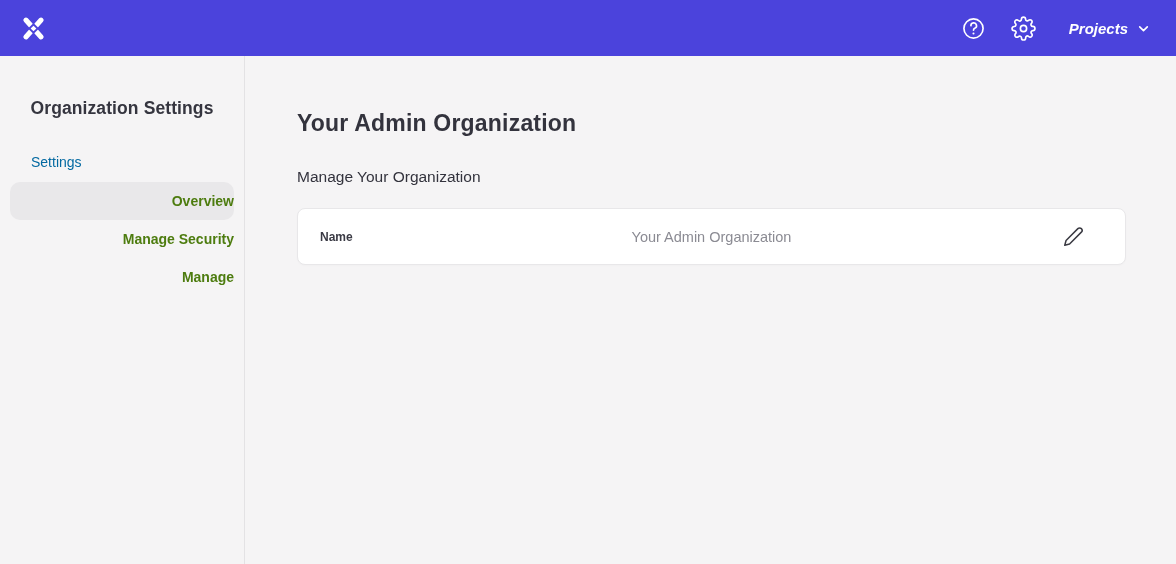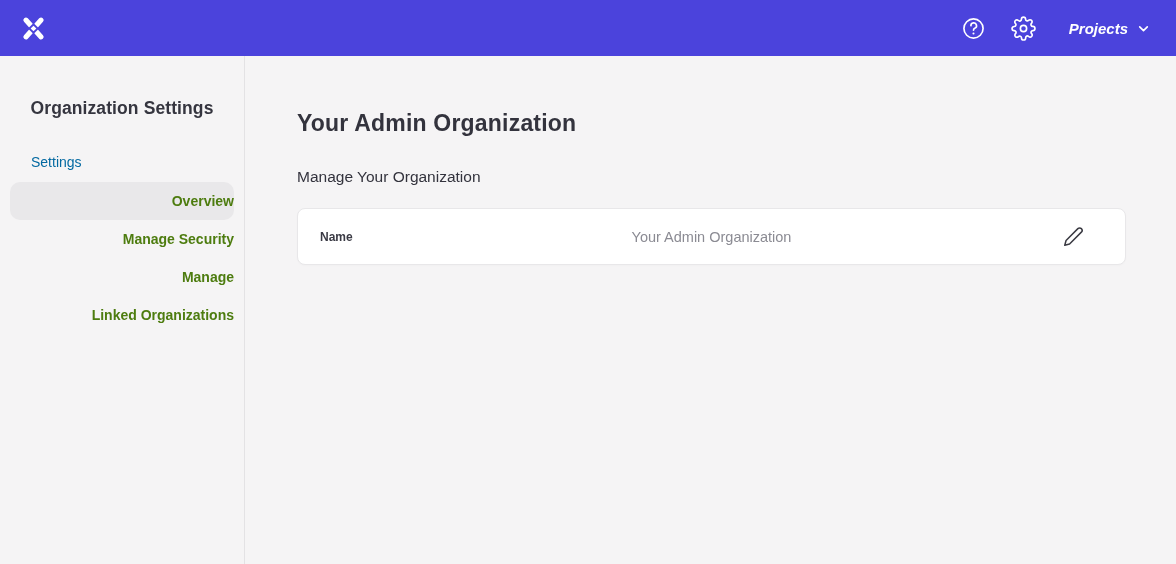--- a/index.html
+++ b/index.html
@@ -176,23 +176,20 @@
     <nav>
       <div class="nav-item active">
         <span>Overview</span>
       </div>
       <div class="nav-item">
         <span>Manage Security</span>
       </div>
       <div class="nav-item">
         <span>Manage</span>
       </div>
-      <div class="nav-item">
-        <span>Linked Organizations</span>
-      </div>
     </nav>
   </aside>
 
   <main class="main">
     <h2 class="page-title">Your Admin Organization</h2>
     <h3 class="section-title">Manage Your Organization</h3>
 
     <div class="card">
       <span class="field-label">Name</span>
       <span class="field-value">Your Admin Organization</span>

